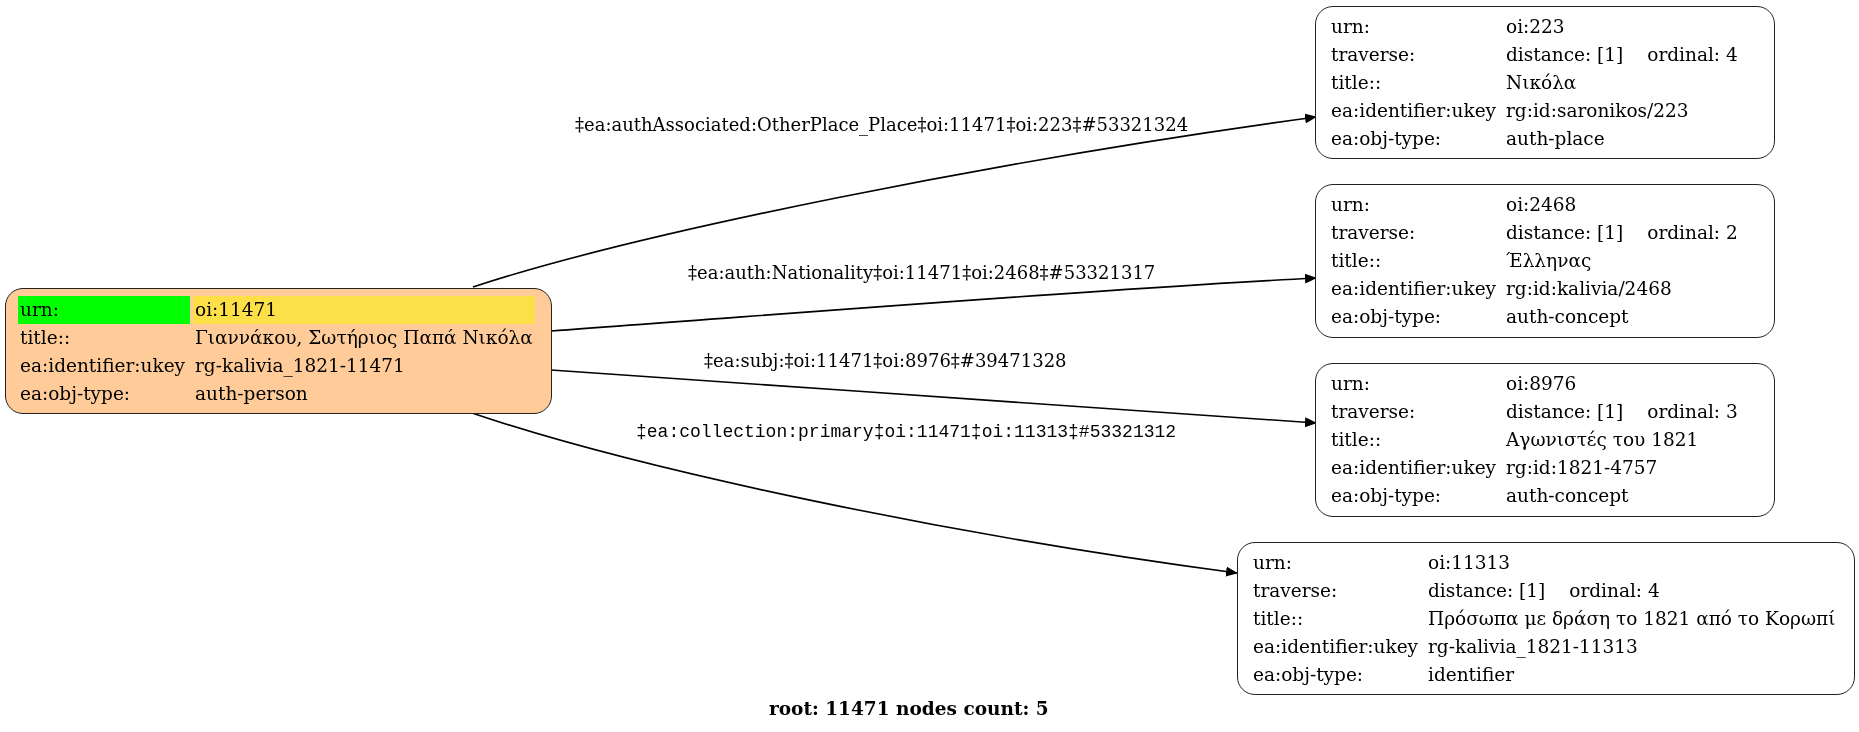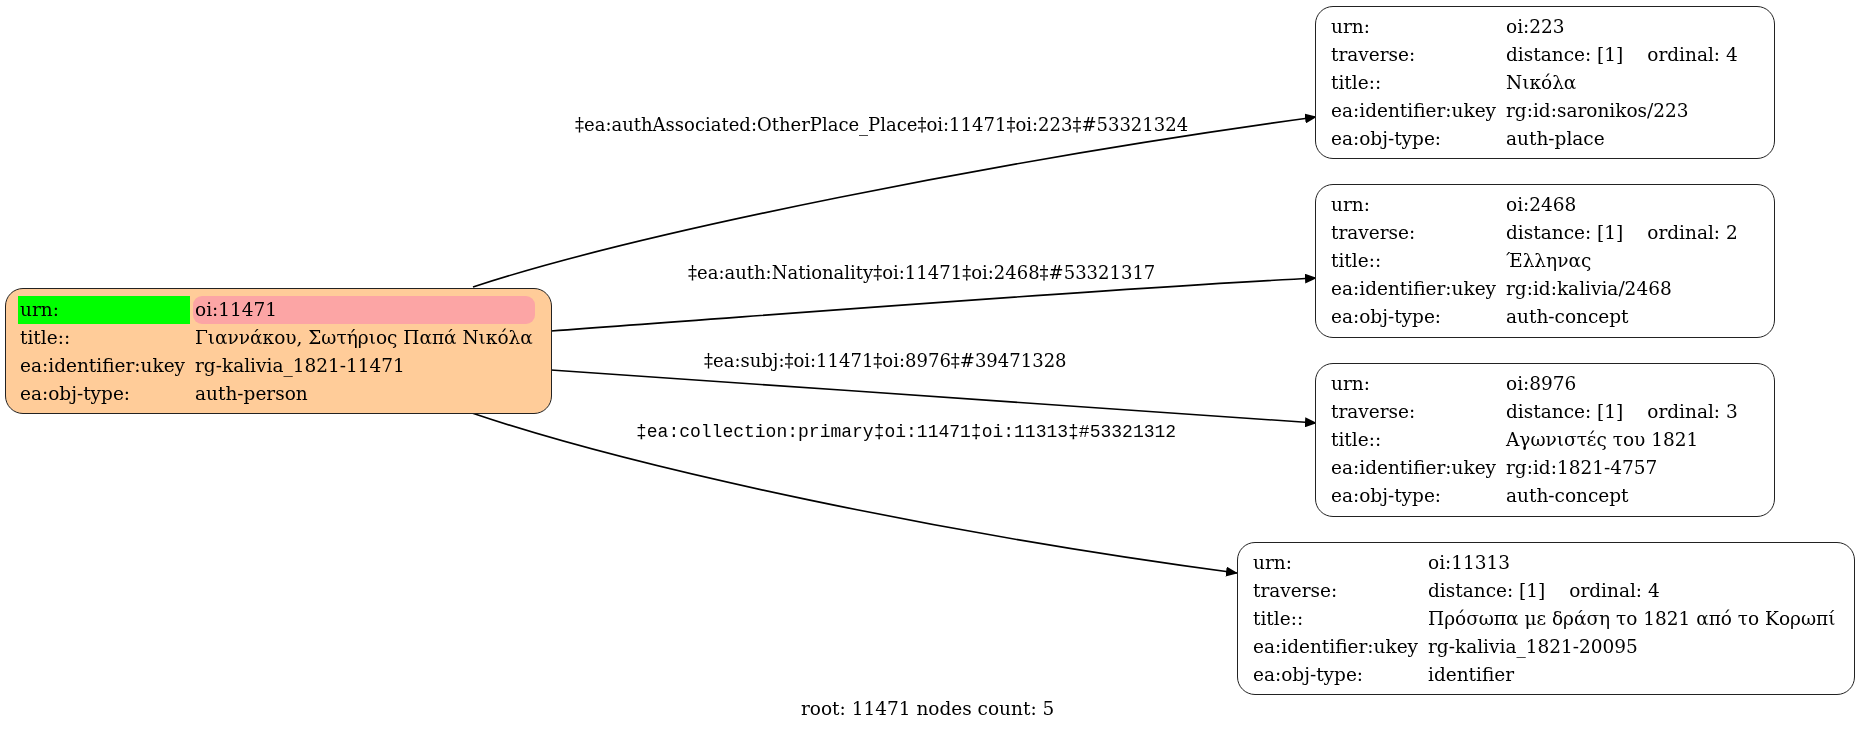--- a/index.html
+++ b/index.html
@@ -9,21 +9,21 @@
   .node { position:absolute; box-sizing:border-box; border:1.5px solid #222;
           border-radius:18px; background:#fff; }
   .node.root { background:#ffcc99; }
   .node table { border-collapse:separate; border-spacing:3px 0; position:absolute; }
   .node td { font-size:18.5px; line-height:28px; height:28px; padding:0 2px;
              white-space:nowrap; vertical-align:middle; }
   .node td.k { }
   .hl td { background:#00ff00; }
   .ord { display:inline-block; margin-left:24px; }
   .edge-label { position:absolute; font-size:18px; white-space:nowrap; line-height:22px; }
-  .footer { position:absolute; font-size:18.5px; white-space:nowrap; left:801px; top:698px; }
+  .footer { position:absolute; font-size:18.5px; white-space:nowrap; left:769px; top:698px;font-weight:bold; }
 </style>
 </head>
 <body>
 
 <svg id="edges" xmlns="http://www.w3.org/2000/svg">
   <defs>
     <marker id="arrow" markerWidth="12" markerHeight="10" refX="11" refY="5" orient="auto" markerUnits="userSpaceOnUse">
       <path d="M0,0 L12,5 L0,10 z" fill="#000"></path>
     </marker>
   </defs>
@@ -36,21 +36,21 @@
 <div class="edge-label" style="left:575px; top:114px;">‡ea:authAssociated:OtherPlace_Place‡oi:11471‡oi:223‡#53321324</div>
 <div class="edge-label" style="left:651px; top:262px;margin-left:37px;">‡ea:auth:Nationality‡oi:11471‡oi:2468‡#53321317</div>
 <div class="edge-label" style="left:704px; top:350px;">‡ea:subj:‡oi:11471‡oi:8976‡#39471328</div>
 <div class="edge-label" style="left:636px; top:421px;font-family:Liberation Mono, monospace;">‡ea:collection:primary‡oi:11471‡oi:11313‡#53321312</div>
 
 <div class="node root" style="left: 5px; top: 288px; width: 547px; height: 126px; background: rgb(255, 204, 153);">
   <table style="left:9px; top:7px;">
     <tbody>
         <tr class="hl">
       <td class="k" style="width: 168px; background: rgb(0, 255, 0);">urn:</td>
-      <td style="width: 338px; background: #fca5a5; border-radius: 9px;">oi:11471</td>
+      <td style="width: 338px; background: #fde047;">oi:11471</td>
     </tr>
     <tr>
       <td class="k">title::</td>
       <td>Γιαννάκου, Σωτήριος Παπά Νικόλα</td>
     </tr>
     <tr>
       <td class="k">ea:identifier:ukey</td>
       <td>rg-kalivia_1821-11471</td>
     </tr>
     <tr>
@@ -152,21 +152,21 @@
     <tr>
           <td class="k">traverse:</td>
           <td><span>distance: [1]</span><span class="ord">ordinal: 4</span></td>
         </tr>
     <tr>
           <td class="k">title::</td>
           <td>Πρόσωπα με δράση το 1821 από το Κορωπί</td>
         </tr>
     <tr>
           <td class="k">ea:identifier:ukey</td>
-          <td>rg-kalivia_1821-20095</td>
+          <td>rg-kalivia_1821-11313</td>
         </tr>
     <tr>
           <td class="k">ea:obj-type:</td>
           <td>identifier</td>
         </tr>
   </tbody>
     </table>
 </div>
 
 <div class="footer">root: 11471 nodes count: 5</div>

